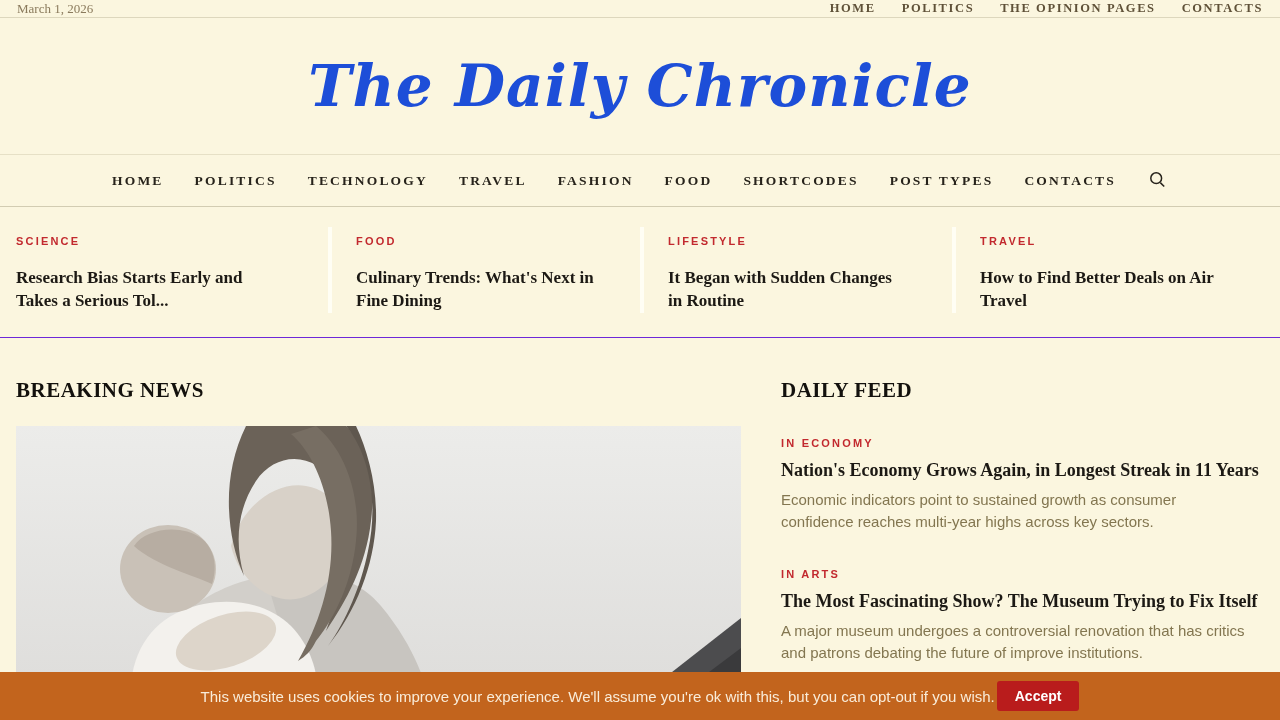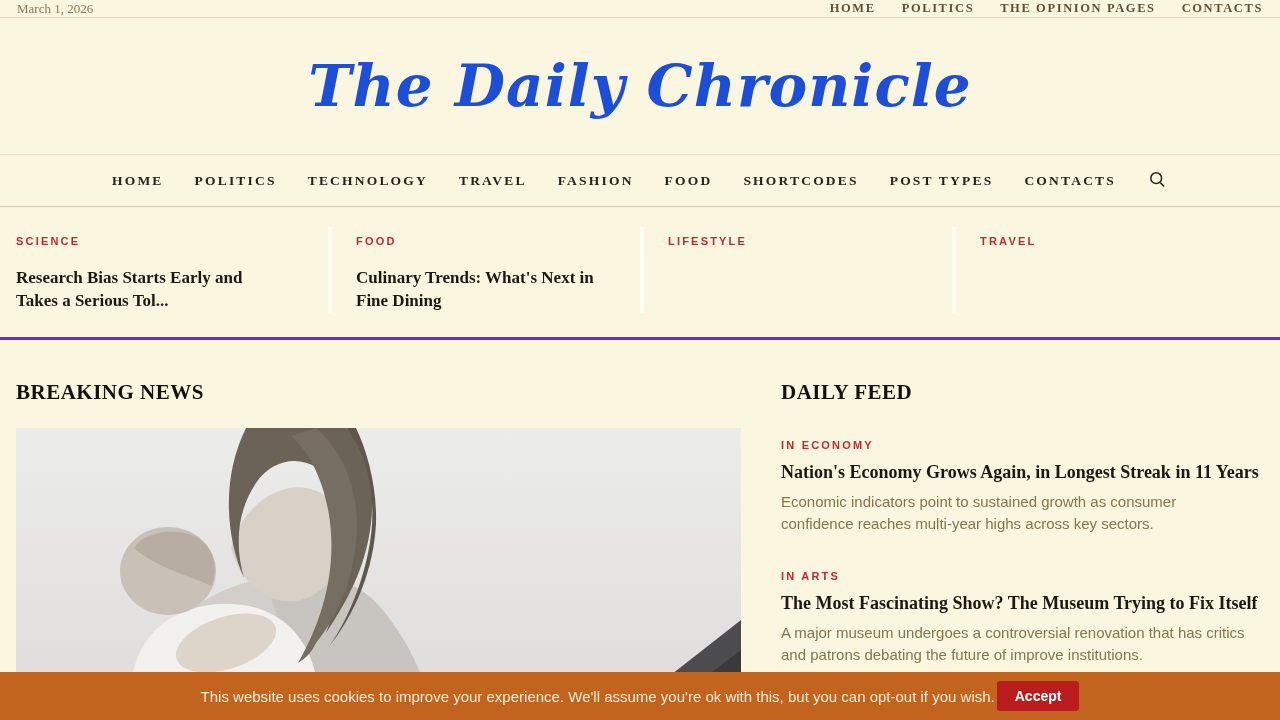--- a/index.html
+++ b/index.html
@@ -74,21 +74,21 @@
     padding: 2px;
     display: flex;
     align-items: center;
   }
 
   
   .featured {
     display: grid;
     grid-template-columns: repeat(4, 1fr);
     padding: 20px 16px 24px 16px;
-    border-bottom: 3px solid #6d28d9;
+    border-bottom: 1px solid #6d28d9;
   }
   .featured-item { padding: 4px 42px 0 24px; }
   .featured-item:first-child { padding-left: 0; border-left: none; }
   .featured-item + .featured-item { border-left: 4px solid #fffef4; }
   .kicker {
     display: inline-block;
     font-size: 11px;
     font-weight: bold;
     letter-spacing: 2.2px;
     color: #c2292e;
@@ -215,23 +215,25 @@
   <article class="featured-item">
     <a href="#" class="kicker">SCIENCE</a>
     <h3 class="featured-title">Research Bias Starts Early and Takes a Serious Tol...</h3>
   </article>
   <article class="featured-item">
     <a href="#" class="kicker">FOOD</a>
     <h3 class="featured-title">Culinary Trends: What's Next in Fine Dining</h3>
   </article>
   <article class="featured-item">
     <a href="#" class="kicker">LIFESTYLE</a>
+    <h3 class="featured-title">It Began with Sudden Changes in Routine</h3>
   </article>
   <article class="featured-item">
     <a href="#" class="kicker">TRAVEL</a>
+    <h3 class="featured-title">How to Find Better Deals on Air Travel</h3>
   </article>
 </section>
 
 <main class="content">
 
   <section class="col-left">
     <h2 class="section-heading">BREAKING NEWS</h2>
     <figure class="photo-frame">
       <svg width="725" height="286" viewBox="0 0 725 286">
         <defs>

